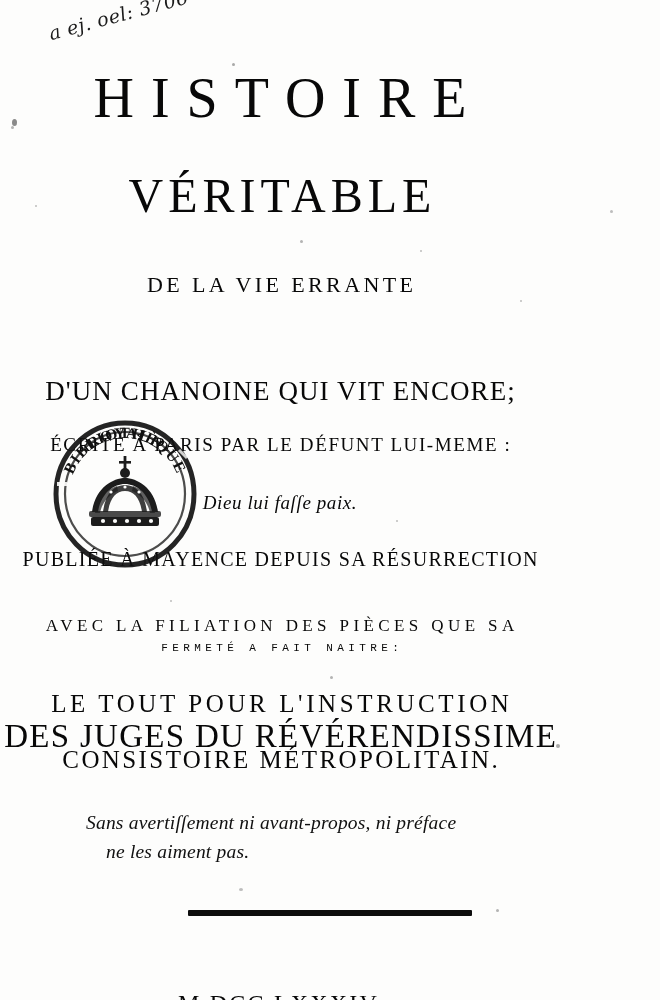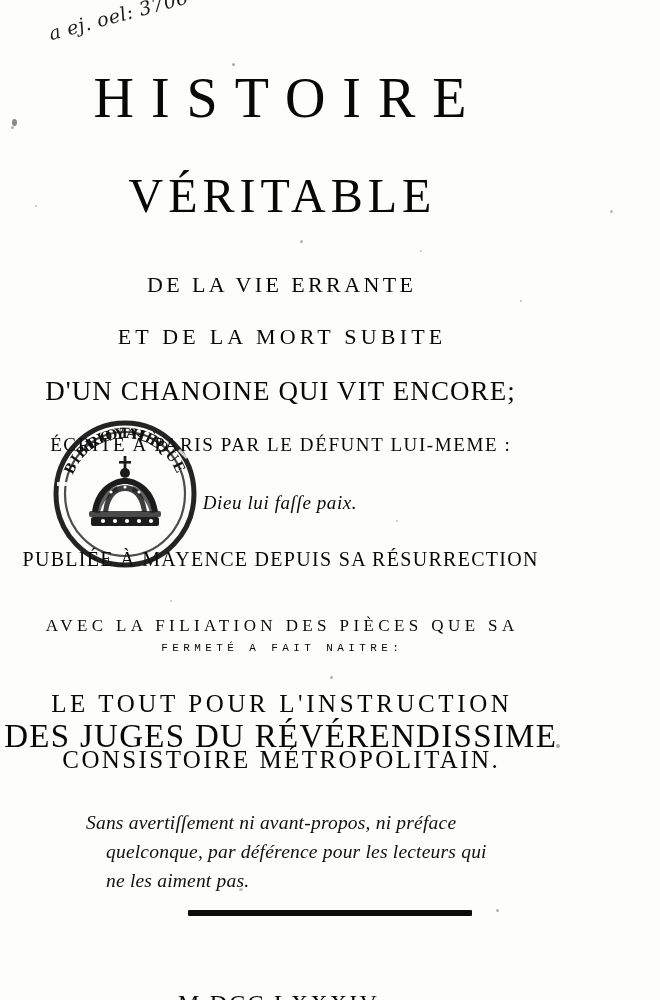--- a/index.html
+++ b/index.html
@@ -215,35 +215,33 @@
   <div class="speck" style="left:239px; top:888px; width:4px;  height:3px; opacity:.3;"></div>
   <div class="speck" style="left:496px; top:909px; width:3px;  height:3px; opacity:.35;"></div>
   <div class="speck" style="left:396px; top:520px; width:2px;  height:2px; opacity:.3;"></div>
 
   <div class="shelfmark">a ej. oel: 3706</div>
 
   <div class="tline title-1">HISTOIRE</div>
   <div class="tline title-2">VÉRITABLE</div>
 
   <div class="tline sub-a">DE LA VIE ERRANTE</div>
-  <div class="tline sub-b">ET DE LA MORT SUBITE</div>
   <div class="tline sub-c">D'UN CHANOINE QUI VIT ENCORE;</div>
   <div class="tline sub-d">ÉCRITE À PARIS PAR LE DÉFUNT LUI-MEME :</div>
   <div class="tline italic-line">Dieu lui faſſe paix.</div>
   <div class="tline sub-e">PUBLIÉE À MAYENCE DEPUIS SA RÉSURRECTION</div>
   <div class="tline sub-f">AVEC LA FILIATION DES PIÈCES QUE SA</div>
   <div class="tline sub-g">FERMETÉ A FAIT NAITRE:</div>
 
   <div class="tline big-a">LE TOUT POUR L'INSTRUCTION</div>
   <div class="tline big-b">DES JUGES DU RÉVÉRENDISSIME</div>
   <div class="tline big-c">CONSISTOIRE MÉTROPOLITAIN.</div>
 
   <div class="note">
     <span class="nl l1">Sans avertiſſement ni avant-propos, ni préface</span>
-    <span class="nl l2">quelconque, par déférence pour les lecteurs qui</span>
     <span class="nl l3">ne les aiment pas.</span>
   </div>
 
   <div class="rule"></div>
 
   <div class="tline date">M DCC LXXXIV.</div>
 
   <div class="stamp">
     <svg viewBox="0 0 148 156" xmlns="http://www.w3.org/2000/svg">
       <defs>

